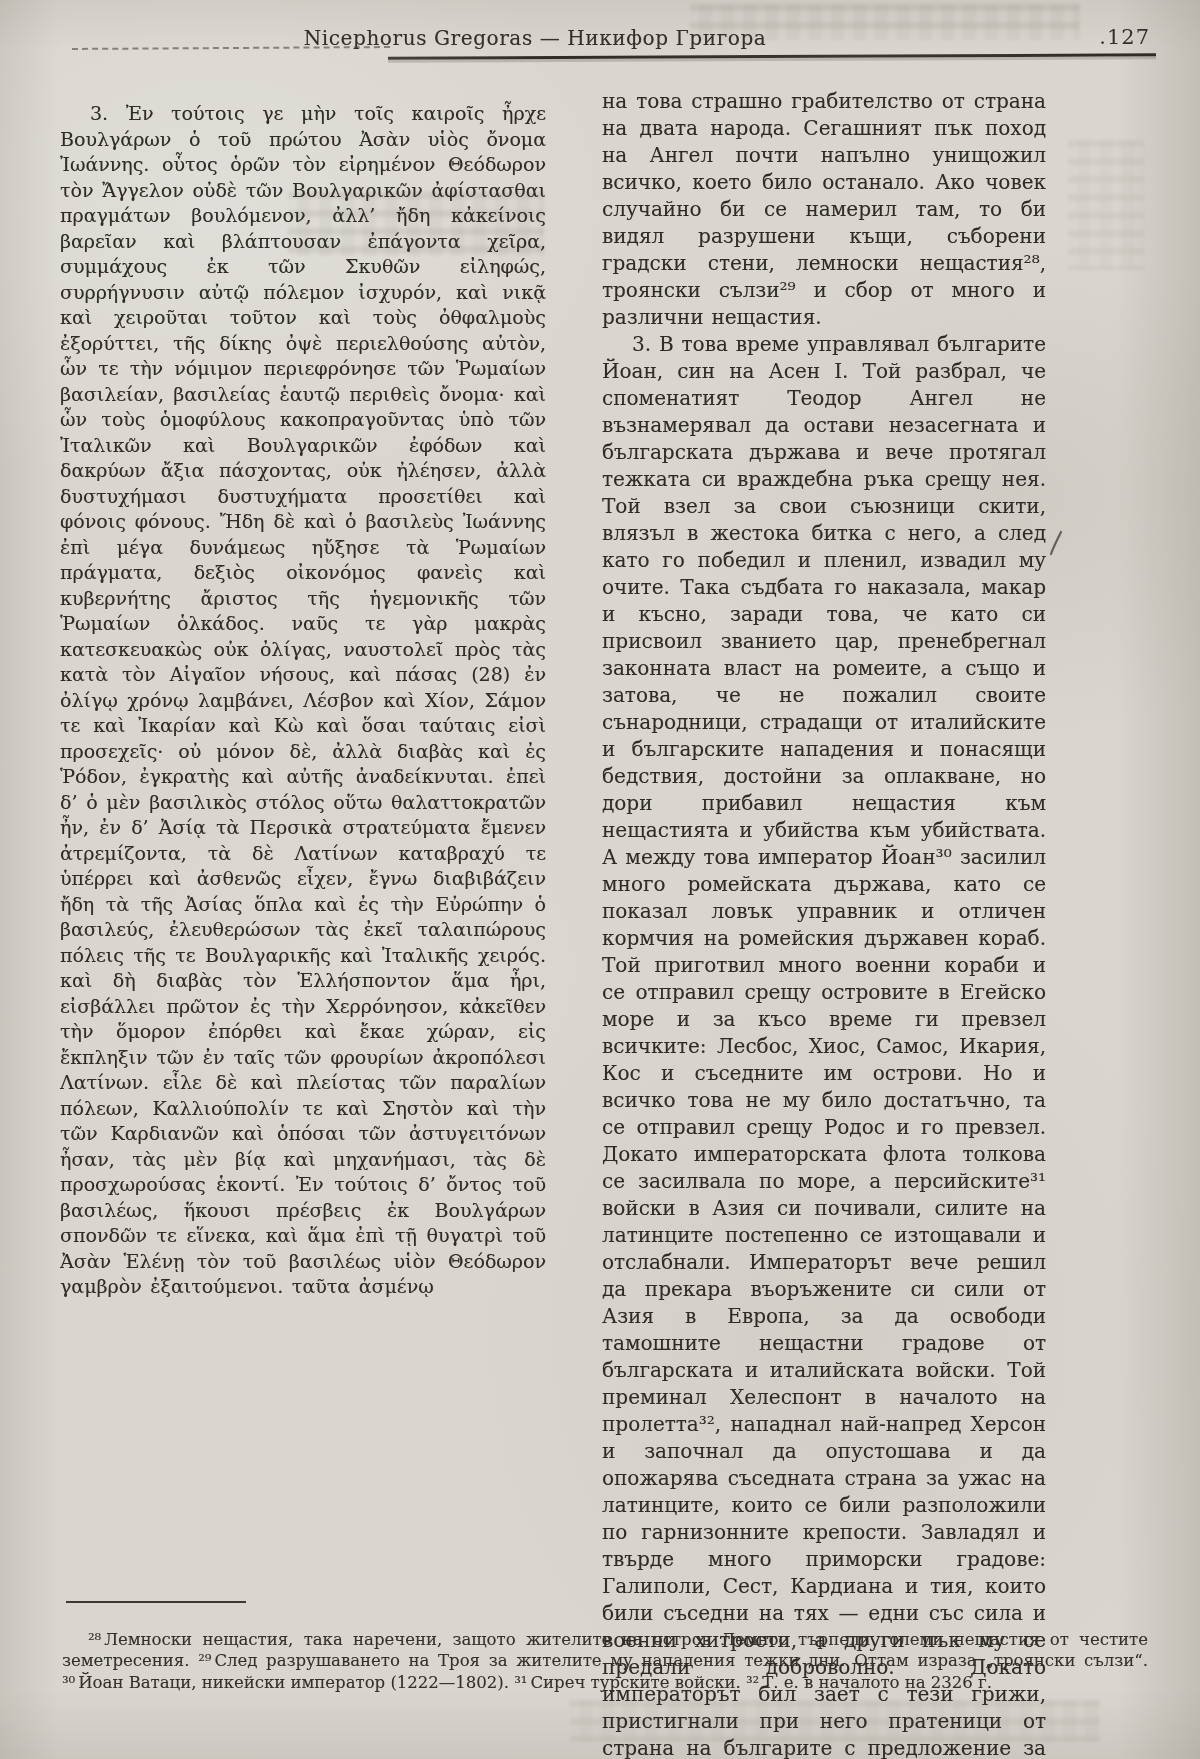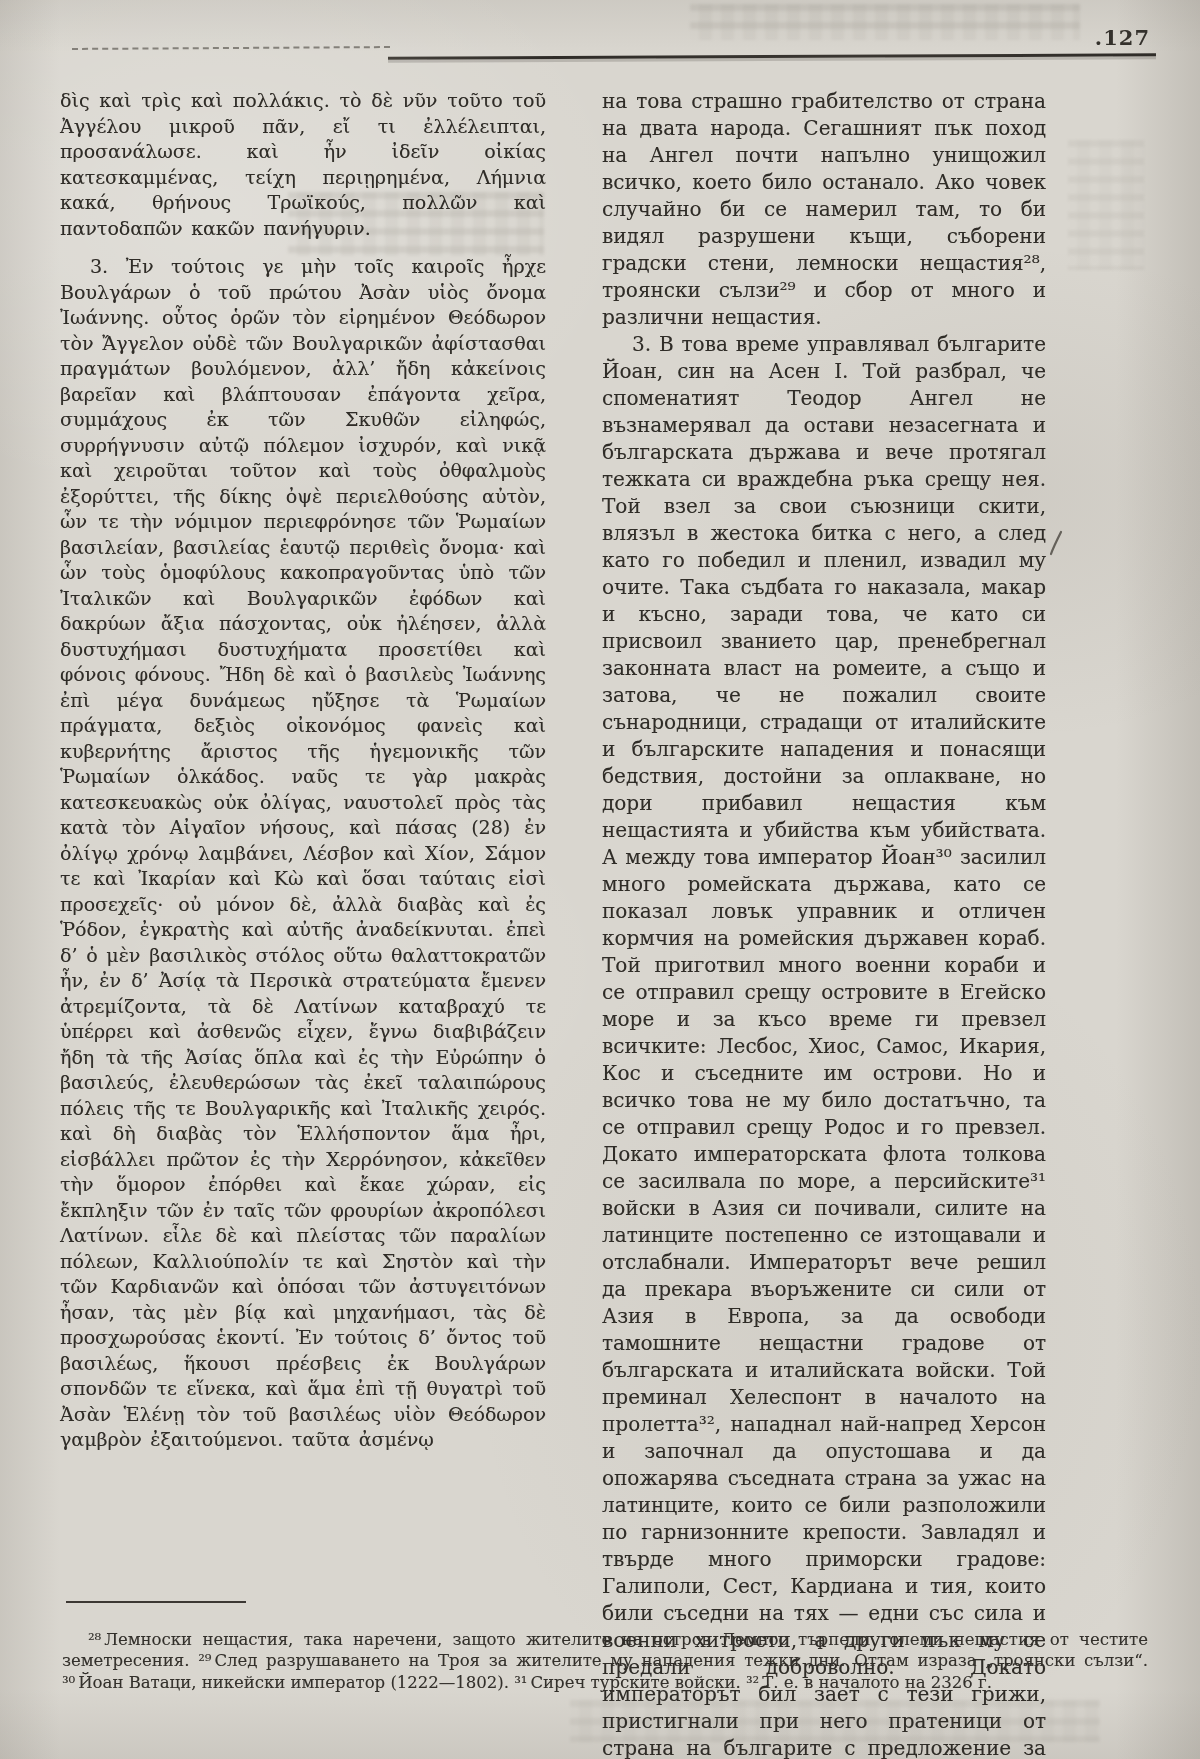--- a/index.html
+++ b/index.html
@@ -30,21 +30,21 @@
     text-align: center;
     font-size: 20px;
     letter-spacing: 0.6px;
     color: #33302b;
     text-shadow: 0.2px 0.2px 0 rgba(47,44,39,0.35);
   }
   .page-number {
     position: absolute;
     top: 25px; right: 50px;
     font-size: 21px;
-    font-weight: bold;
+    font-weight: normal;
     letter-spacing: 1px;
     color: #34312c;
   }
   .rule-main {
     position: absolute;
     top: 55px; left: 388px; right: 44px;
     height: 3px;
     background: linear-gradient(90deg, #45413b, #2f2c28 20%, #3a3631 60%, #2f2c28);
     transform: rotate(-0.25deg);
     box-shadow: 0 3px 0 rgba(70,65,58,0.22);
@@ -126,27 +126,27 @@
 </head>
 <body>
 
 <div class="page">
 
   <div class="smudge smudge-top-right"></div>
   <div class="smudge smudge-left-gap"></div>
   <div class="smudge smudge-right-marg"></div>
   <div class="smudge smudge-bottom"></div>
 
+  <div class="running-head">Nicephorus Gregoras — Никифор Григора</div>
   <div class="page-number">.127</div>
   <div class="rule-left-segment"></div>
   <div class="rule-main"></div>
 
   <div class="text-columns">
     <div class="col-left">
-      <p class="para p-greek-1">δὶς καὶ τρὶς καὶ πολλάκις. τὸ δὲ νῦν τοῦτο τοῦ Ἀγγέλου μικροῦ πᾶν, εἴ τι ἐλλέλειπται, προσανάλωσε. καὶ ἦν ἰδεῖν οἰκίας κατεσκαμμένας, τείχη περιῃρημένα, Λήμνια κακά, θρήνους Τρωϊκούς, πολλῶν καὶ παντοδαπῶν κακῶν πανήγυριν.</p>
       <p class="para p-greek-2">3. Ἐν τούτοις γε μὴν τοῖς καιροῖς ἦρχε Βουλγάρων ὁ τοῦ πρώτου Ἀσὰν υἱὸς ὄνομα Ἰωάννης. οὗτος ὁρῶν τὸν εἰρημένον Θεόδωρον τὸν Ἄγγελον οὐδὲ τῶν Βουλγαρικῶν ἀφίστασθαι πραγμάτων βουλόμενον, ἀλλ’ ἤδη κἀκείνοις βαρεῖαν καὶ βλάπτουσαν ἐπάγοντα χεῖρα, συμμάχους ἐκ τῶν Σκυθῶν εἰληφώς, συρρήγνυσιν αὐτῷ πόλεμον ἰσχυρόν, καὶ νικᾷ καὶ χειροῦται τοῦτον καὶ τοὺς ὀθφαλμοὺς ἐξορύττει, τῆς δίκης ὀψὲ περιελθούσης αὐτὸν, ὧν τε τὴν νόμιμον περιεφρόνησε τῶν Ῥωμαίων βασιλείαν, βασιλείας ἑαυτῷ περιθεὶς ὄνομα· καὶ ὧν τοὺς ὁμοφύλους κακοπραγοῦντας ὑπὸ τῶν Ἰταλικῶν καὶ Βουλγαρικῶν ἐφόδων καὶ δακρύων ἄξια πάσχοντας, οὐκ ἠλέησεν, ἀλλὰ δυστυχήμασι δυστυχήματα προσετίθει καὶ φόνοις φόνους. Ἤδη δὲ καὶ ὁ βασιλεὺς Ἰωάννης ἐπὶ μέγα δυνάμεως ηὔξησε τὰ Ῥωμαίων πράγματα, δεξιὸς οἰκονόμος φανεὶς καὶ κυβερνήτης ἄριστος τῆς ἡγεμονικῆς τῶν Ῥωμαίων ὁλκάδος. ναῦς τε γὰρ μακρὰς κατεσκευακὼς οὐκ ὀλίγας, ναυστολεῖ πρὸς τὰς κατὰ τὸν Αἰγαῖον νήσους, καὶ πάσας (28) ἐν ὀλίγῳ χρόνῳ λαμβάνει, Λέσβον καὶ Χίον, Σάμον τε καὶ Ἰκαρίαν καὶ Κὼ καὶ ὅσαι ταύταις εἰσὶ προσεχεῖς· οὐ μόνον δὲ, ἀλλὰ διαβὰς καὶ ἐς Ῥόδον, ἐγκρατὴς καὶ αὐτῆς ἀναδείκνυται. ἐπεὶ δ’ ὁ μὲν βασιλικὸς στόλος οὕτω θαλαττοκρατῶν ἦν, ἐν δ’ Ἀσίᾳ τὰ Περσικὰ στρατεύματα ἔμενεν ἀτρεμίζοντα, τὰ δὲ Λατίνων καταβραχύ τε ὑπέρρει καὶ ἀσθενῶς εἶχεν, ἔγνω διαβιβάζειν ἤδη τὰ τῆς Ἀσίας ὅπλα καὶ ἐς τὴν Εὐρώπην ὁ βασιλεύς, ἐλευθερώσων τὰς ἐκεῖ ταλαιπώρους πόλεις τῆς τε Βουλγαρικῆς καὶ Ἰταλικῆς χειρός. καὶ δὴ διαβὰς τὸν Ἑλλήσποντον ἅμα ἦρι, εἰσβάλλει πρῶτον ἐς τὴν Χερρόνησον, κἀκεῖθεν τὴν ὅμορον ἐπόρθει καὶ ἔκαε χώραν, εἰς ἔκπληξιν τῶν ἐν ταῖς τῶν φρουρίων ἀκροπόλεσι Λατίνων. εἷλε δὲ καὶ πλείστας τῶν παραλίων πόλεων, Καλλιούπολίν τε καὶ Σηστὸν καὶ τὴν τῶν Καρδιανῶν καὶ ὁπόσαι τῶν ἀστυγειτόνων ἦσαν, τὰς μὲν βίᾳ καὶ μηχανήμασι, τὰς δὲ προσχωρούσας ἑκοντί. Ἐν τούτοις δ’ ὄντος τοῦ βασιλέως, ἥκουσι πρέσβεις ἐκ Βουλγάρων σπονδῶν τε εἵνεκα, καὶ ἅμα ἐπὶ τῇ θυγατρὶ τοῦ Ἀσὰν Ἑλένῃ τὸν τοῦ βασιλέως υἱὸν Θεόδωρον γαμβρὸν ἐξαιτούμενοι. ταῦτα ἀσμένῳ</p>
     </div>
     <div class="col-right">
       <p class="para p-bul-1">на това страшно грабителство от страна на двата народа. Сегашният пък поход на Ангел почти напълно унищожил всичко, което било останало. Ако човек случайно би се намерил там, то би видял разрушени къщи, съборени градски стени, лемноски нещастия²⁸, троянски сълзи²⁹ и сбор от много и различни нещастия.</p>
       <p class="para p-bul-2">3. В това време управлявал българите Йоан, син на Асен I. Той разбрал, че споменатият Теодор Ангел не възнамерявал да остави незасегната и българската държава и вече протягал тежката си враждебна ръка срещу нея. Той взел за свои съюзници скити, влязъл в жестока битка с него, а след като го победил и пленил, извадил му очите. Така съдбата го наказала, макар и късно, заради това, че като си присвоил званието цар, пренебрегнал законната власт на ромеите, а също и затова, че не пожалил своите сънародници, страдащи от италийските и българските нападения и понасящи бедствия, достойни за оплакване, но дори прибавил нещастия към нещастията и убийства към убийствата. А между това император Йоан³⁰ засилил много ромейската държава, като се показал ловък управник и отличен кормчия на ромейския държавен кораб. Той приготвил много военни кораби и се отправил срещу островите в Егейско море и за късо време ги превзел всичките: Лесбос, Хиос, Самос, Икария, Кос и съседните им острови. Но и всичко това не му било достатъчно, та се отправил срещу Родос и го превзел. Докато императорската флота толкова се засилвала по море, а персийските³¹ войски в Азия си почивали, силите на латинците постепенно се изтощавали и отслабнали. Императорът вече решил да прекара въоръжените си сили от Азия в Европа, за да освободи тамошните нещастни градове от българската и италийската войски. Той преминал Хелеспонт в началото на пролетта³², нападнал най-напред Херсон и започнал да опустошава и да опожарява съседната страна за ужас на латинците, които се били разположили по гарнизонните крепости. Завладял и твърде много приморски градове: Галиполи, Сест, Кардиана и тия, които били съседни на тях — едни със сила и военни хитрости, а други пък му се предали доброволно. Докато императорът бил зает с тези грижи, пристигнали при него пратеници от страна на българите с предложение за мир и същевременно поискали за съпруг на Елена, дъщерята на Асен, Теодор, сина на императора. Императорът</p>
     </div>
   </div>
 
   <div class="margin-mark">
     <svg width="16" height="26" viewBox="0 0 16 26">

